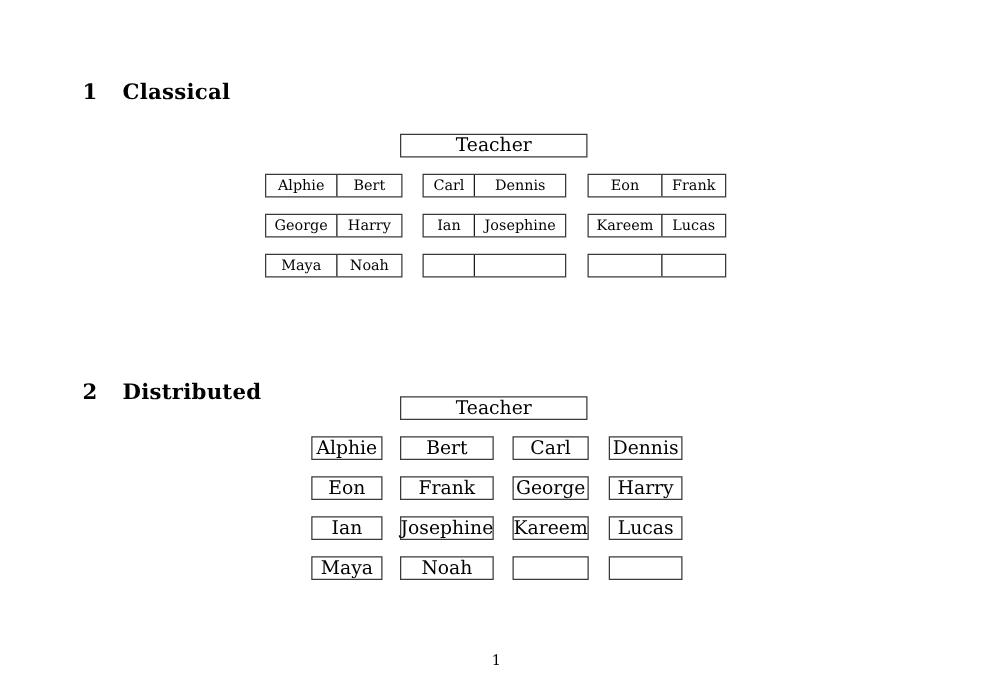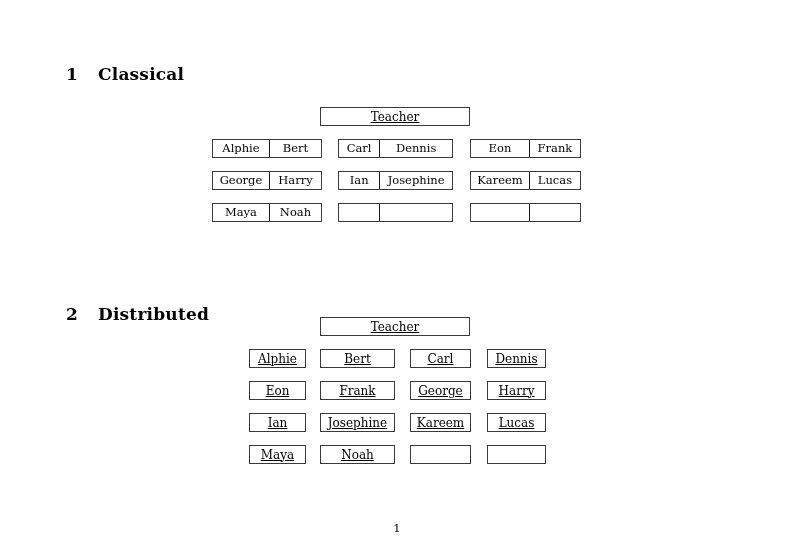--- a/index.html
+++ b/index.html
@@ -44,24 +44,23 @@
   
   .box {
     position: absolute;
     box-sizing: border-box;
     border: 1px solid #3a3a3a;
     background: #ffffff;
     height: 19px;
     display: flex;
     align-items: center;
     justify-content: center;
-    font-size: 12px;
+    font-size: 15px;
     line-height: 1;
     white-space: nowrap;
-    text-decoration: underline;
   }
 
   
   .teacher-box {
     left: 320px;
     width: 150px;
   }
 
   
   .pair-row {

